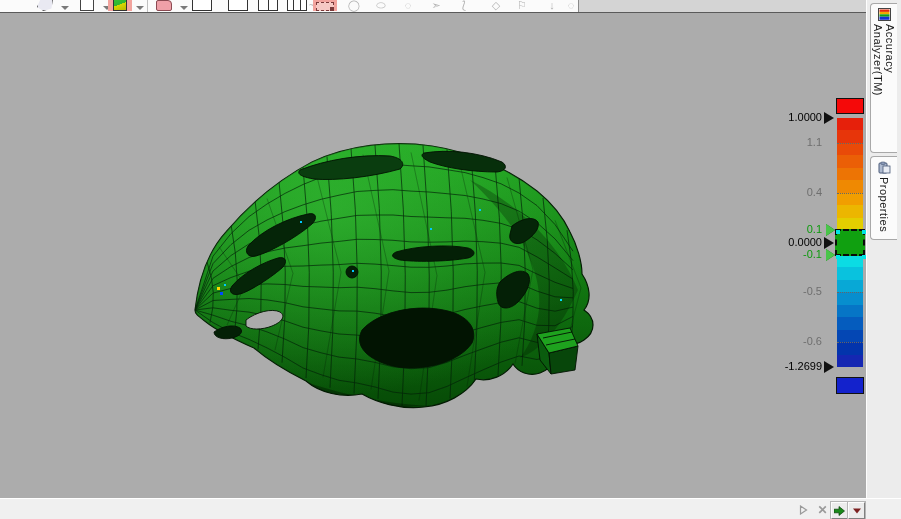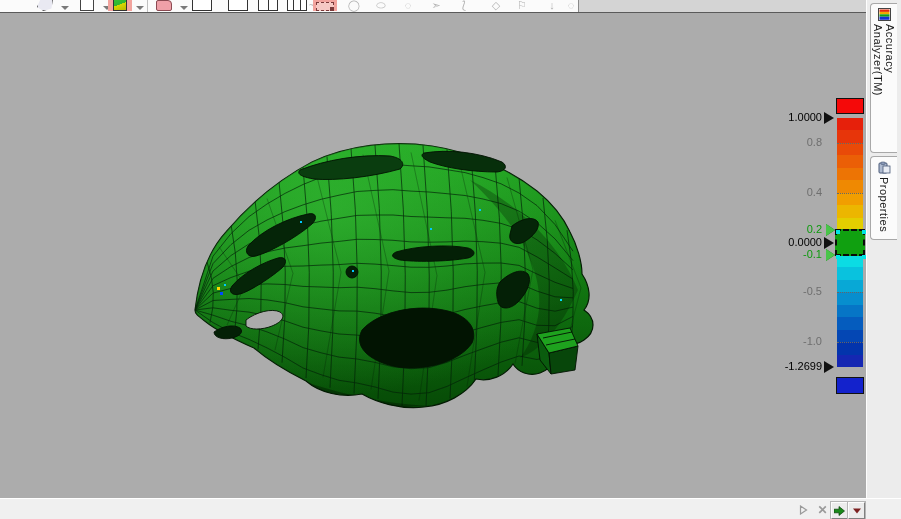--- a/index.html
+++ b/index.html
@@ -277,33 +277,33 @@
         <div class="scale-band" style="top: 161.85px; height: 12.95px; background: rgb(8, 168, 214);"></div>
         <div class="scale-band" style="top: 174.3px; height: 12.95px; background: rgb(7, 142, 206);"></div>
         <div class="scale-band" style="top: 186.75px; height: 12.95px; background: rgb(6, 117, 198);"></div>
         <div class="scale-band" style="top: 199.2px; height: 12.95px; background: rgb(5, 92, 190);"></div>
         <div class="scale-band" style="top: 211.65px; height: 12.95px; background: rgb(4, 71, 180);"></div>
         <div class="scale-band" style="top: 224.1px; height: 12.95px; background: rgb(3, 52, 172);"></div>
         <div class="scale-band" style="top: 236.55px; height: 12.95px; background: rgb(21, 39, 178);"></div>
       </div>
       <div class="tick-label major" style="top: 99px;">1.0000</div>
       <div class="tri major" style="top: 99px; pointer-events: auto;"></div>
-      <div class="tick-label minor" style="top: 123.9px;">0.8</div>
+      <div class="tick-label minor" style="top: 123.9px;">1.1</div>
       <div class="dotline" style="top: 129.9px;"></div>
       <div class="tick-label minor" style="top: 173.7px;">0.4</div>
       <div class="dotline" style="top: 179.7px;"></div>
-      <div class="tick-label tolerance" style="top: 211.05px;">0.2</div>
+      <div class="tick-label tolerance" style="top: 211.05px;">0.1</div>
       <div class="tri tolerance" style="top: 211.05px; pointer-events: auto;"></div>
       <div class="tick-label major" style="top: 223.5px;">0.0000</div>
       <div class="tri major" style="top: 223.5px; pointer-events: auto;"></div>
       <div class="tick-label tolerance" style="top: 235.95px;">-0.1</div>
       <div class="tri tolerance" style="top: 235.95px; pointer-events: auto;"></div>
       <div class="tick-label minor" style="top: 273.3px;">-0.5</div>
       <div class="dotline" style="top: 279.3px;"></div>
-      <div class="tick-label minor" style="top: 323.1px;">-1.0</div>
+      <div class="tick-label minor" style="top: 323.1px;">-0.6</div>
       <div class="dotline" style="top: 329.1px;"></div>
       <div class="tick-label major" style="top: 348px;">-1.2699</div>
       <div class="tri major" style="top: 348px; pointer-events: auto;"></div>
       <div class="tol-zone" style="top: 216.05px; height: 26.9px; background: rgb(16, 160, 16); pointer-events: auto;">
         <div class="handle" style="left: -1px; top: -1px; background: rgb(0, 228, 228);"></div>
         <div class="handle" style="left: 25px; top: -1px; background: rgb(0, 228, 228);"></div>
         <div class="handle" style="left: -1px; top: 24px; background: rgb(0, 228, 228);"></div>
         <div class="handle" style="left: 25px; top: 24px; background: rgb(0, 228, 228);"></div>
       </div>
     </div>

